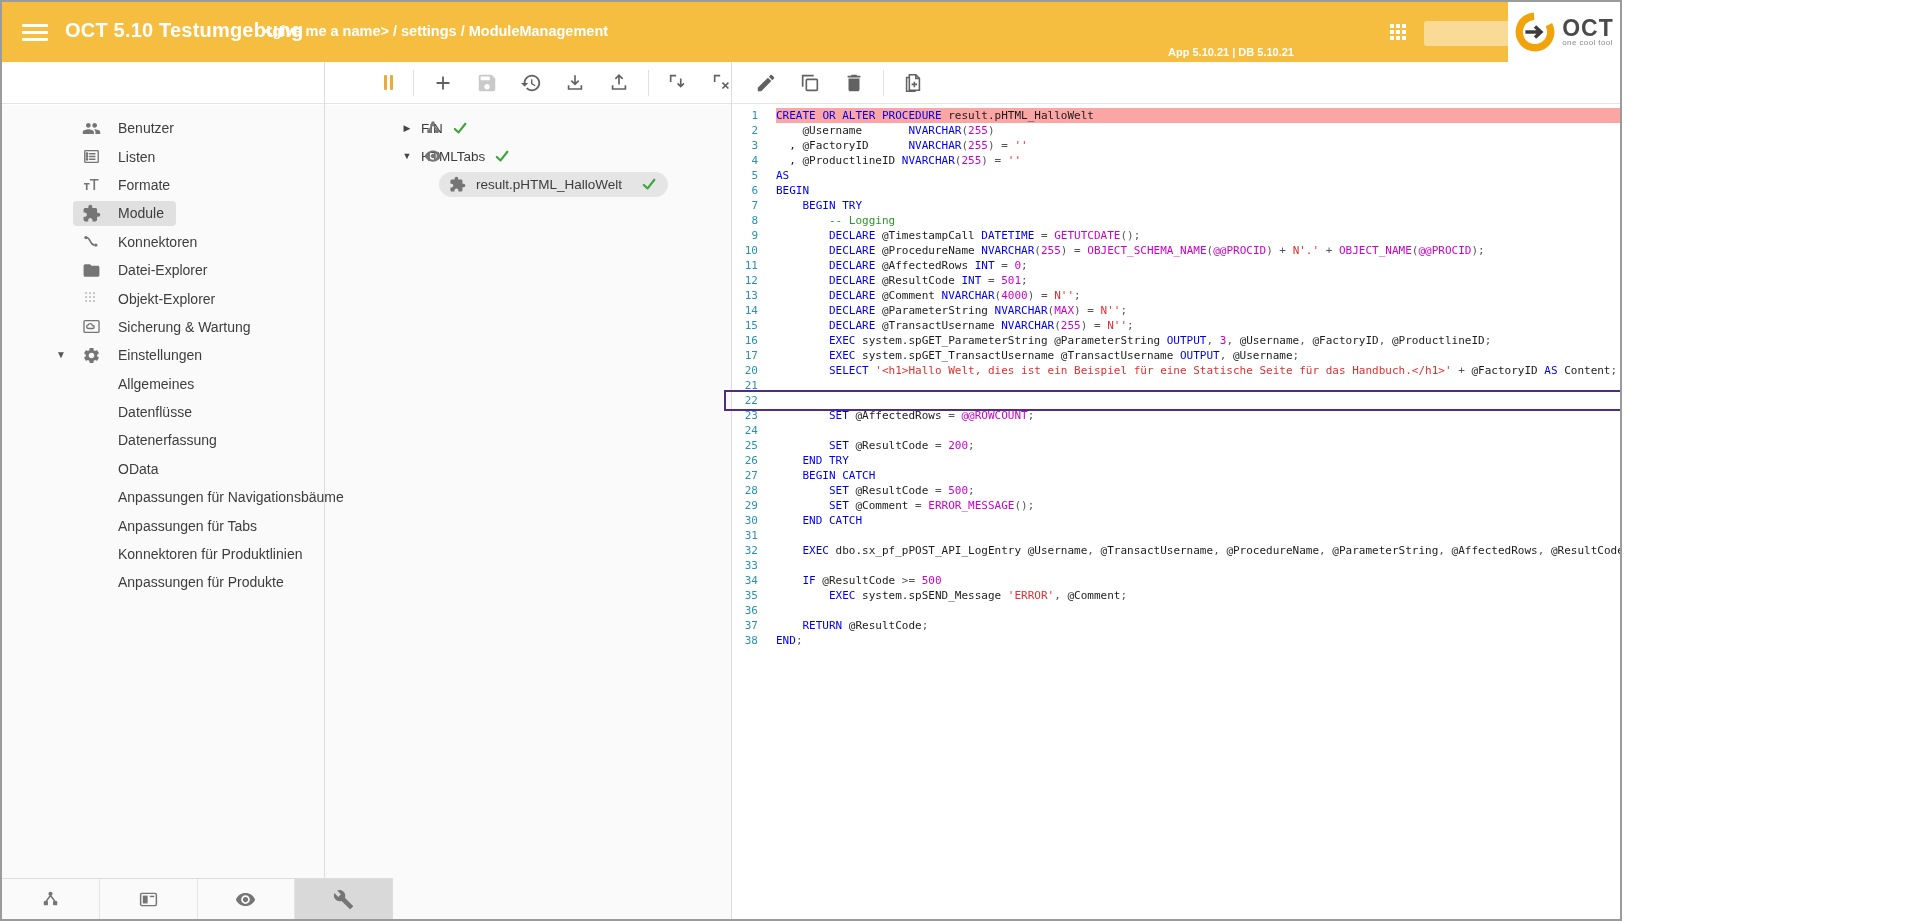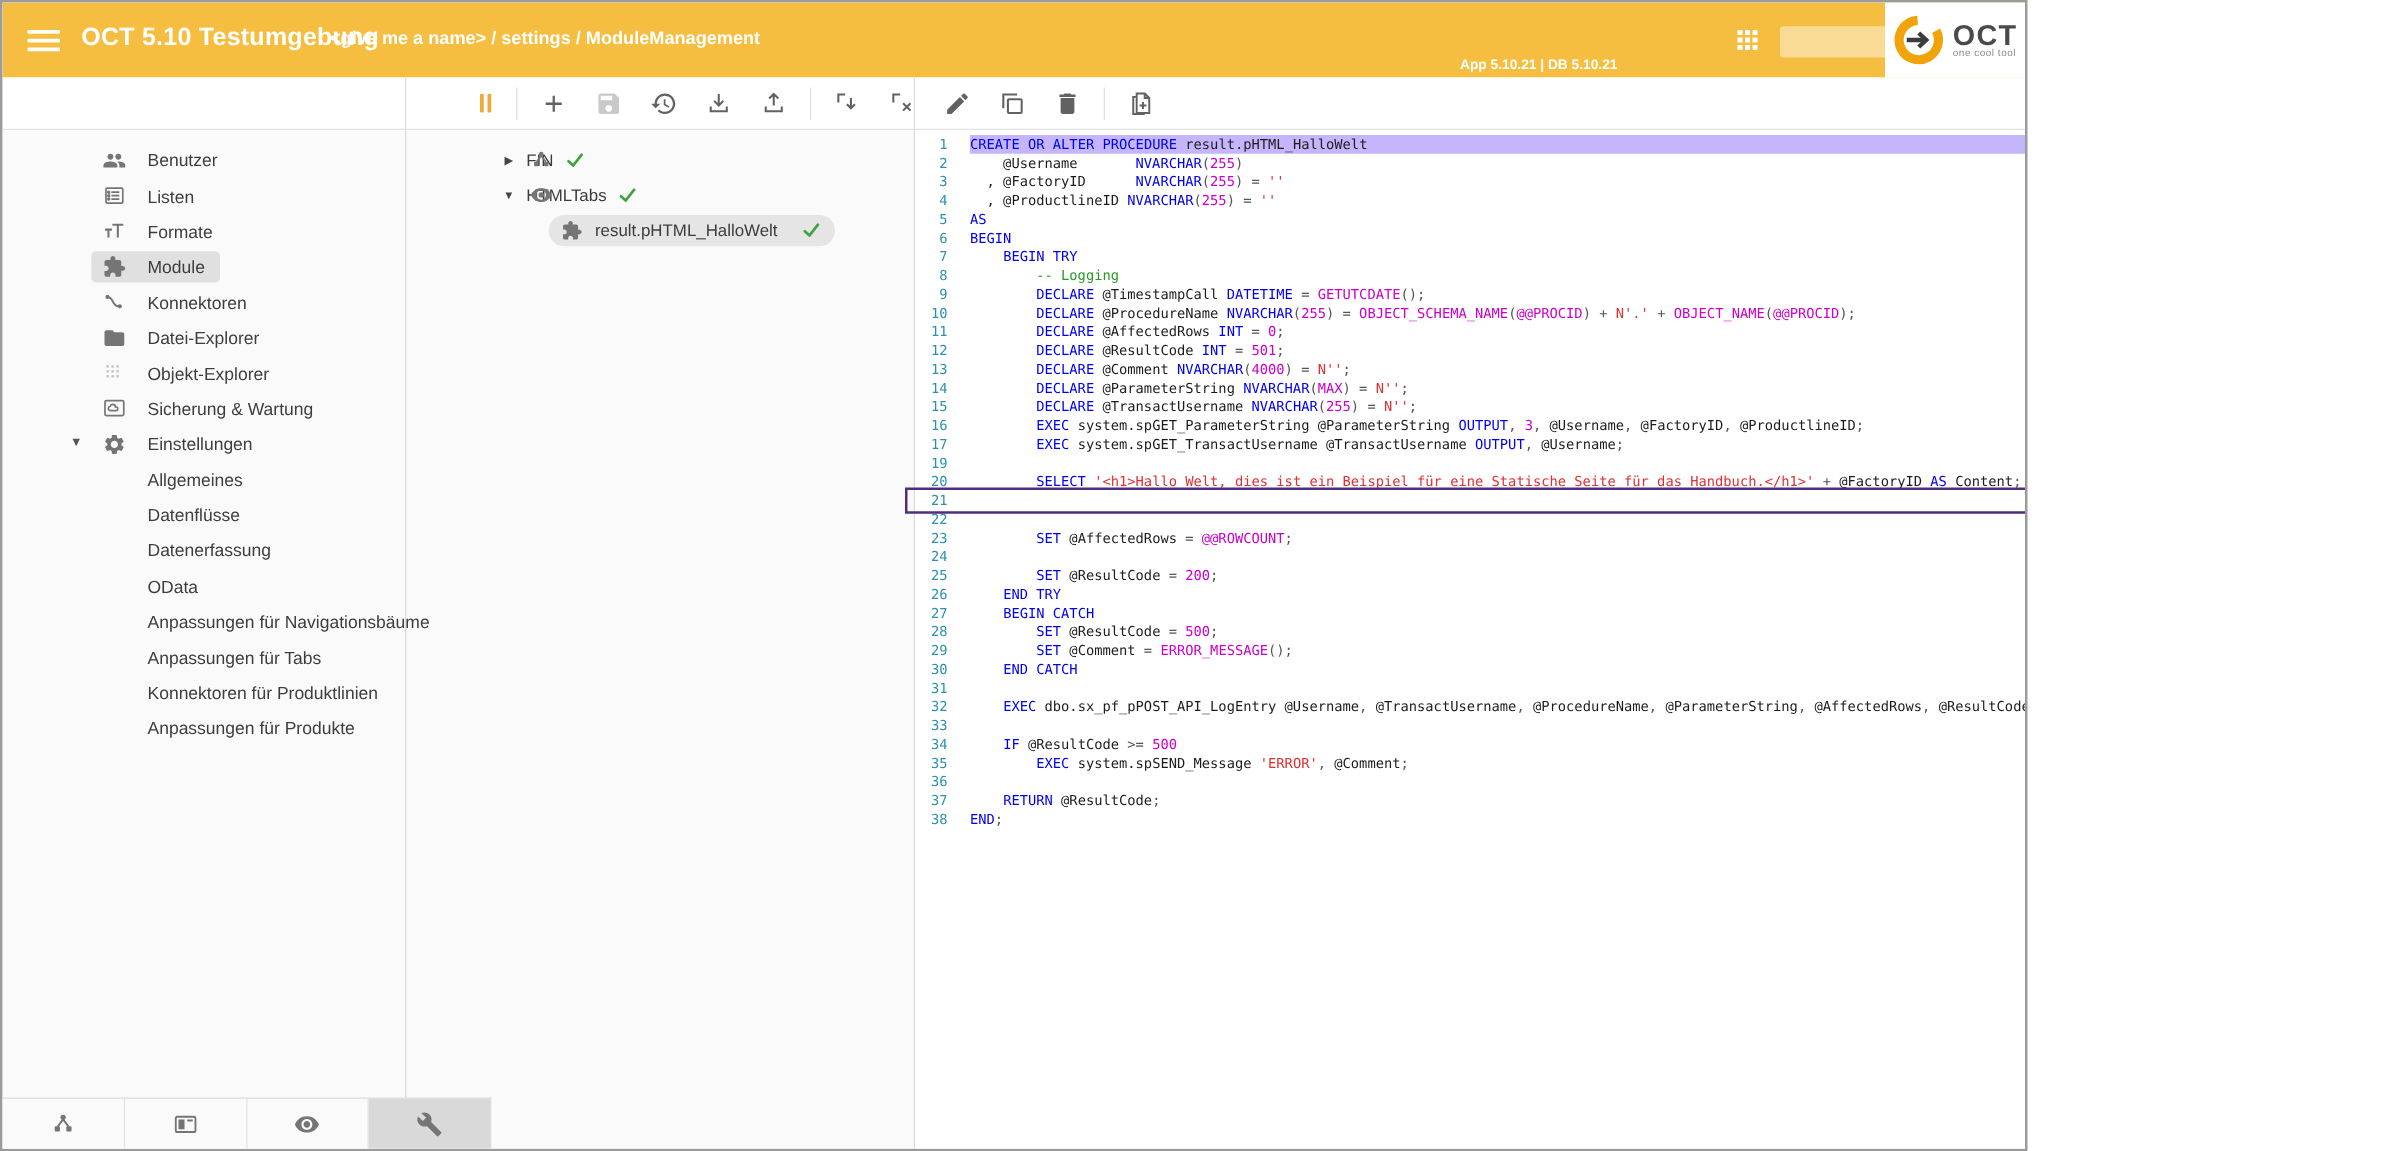--- a/index.html
+++ b/index.html
@@ -65,21 +65,21 @@
   .btab{flex:1;display:flex;align-items:center;justify-content:center;cursor:pointer;border-right:1px solid #e4e4e4;}
   .btab:last-child{border-right:none;}
   .btab svg{width:21px;height:21px;}
   .btab.selected{background:#d9d9d9;}
   
   .editor{position:absolute;left:730px;top:103px;right:0;bottom:0;background:#fff;padding-top:3px;}
   .crow{display:flex;height:15px;line-height:15px;font-family:"DejaVu Sans Mono",monospace;
     font-size:11px;white-space:pre;}
   .lnum{width:26px;text-align:right;color:#2B91AF;flex-shrink:0;user-select:none;}
   .ccode{margin-left:18px;flex:1;}
-  .crow.hl1 .ccode{background:#c4b5fd;}
+  .crow.hl1 .ccode{background:#fca5a5;}
   .sel-outline{position:absolute;left:-8px;top:285px;width:902px;height:21px;
     border:2px solid #4f2d7f;box-sizing:border-box;pointer-events:none;}
   .tk-k{color:#0000f0;} .tk-i{color:#1c1c1c;} .tk-m{color:#cb00cb;}
   .tk-s{color:#e03030;} .tk-c{color:#279a27;} .tk-o{color:#555;}
   
   .minimap{position:absolute;left:1787px;top:86px;width:126px;height:76px;overflow:hidden;
     font-family:"DejaVu Sans Mono",monospace;font-size:2.6px;line-height:1.95px;
     white-space:pre;letter-spacing:-.3px;background:#fff;cursor:pointer;}
 </style>
 </head>
@@ -436,21 +436,20 @@
       <div class="crow"><span class="lnum">8</span><span class="ccode"><span class="tk-i">        </span><span class="tk-c">-- Logging</span></span></div>
       <div class="crow"><span class="lnum">9</span><span class="ccode"><span class="tk-i">        </span><span class="tk-k">DECLARE</span><span class="tk-i"> @TimestampCall </span><span class="tk-k">DATETIME</span><span class="tk-o"> = </span><span class="tk-m">GETUTCDATE</span><span class="tk-o">();</span></span></div>
       <div class="crow"><span class="lnum">10</span><span class="ccode"><span class="tk-i">        </span><span class="tk-k">DECLARE</span><span class="tk-i"> @ProcedureName </span><span class="tk-k">NVARCHAR</span><span class="tk-o">(</span><span class="tk-m">255</span><span class="tk-o">) = </span><span class="tk-m">OBJECT_SCHEMA_NAME</span><span class="tk-o">(</span><span class="tk-m">@@PROCID</span><span class="tk-o">) + </span><span class="tk-s">N'.'</span><span class="tk-o"> + </span><span class="tk-m">OBJECT_NAME</span><span class="tk-o">(</span><span class="tk-m">@@PROCID</span><span class="tk-o">);</span></span></div>
       <div class="crow"><span class="lnum">11</span><span class="ccode"><span class="tk-i">        </span><span class="tk-k">DECLARE</span><span class="tk-i"> @AffectedRows </span><span class="tk-k">INT</span><span class="tk-o"> = </span><span class="tk-m">0</span><span class="tk-o">;</span></span></div>
       <div class="crow"><span class="lnum">12</span><span class="ccode"><span class="tk-i">        </span><span class="tk-k">DECLARE</span><span class="tk-i"> @ResultCode </span><span class="tk-k">INT</span><span class="tk-o"> = </span><span class="tk-m">501</span><span class="tk-o">;</span></span></div>
       <div class="crow"><span class="lnum">13</span><span class="ccode"><span class="tk-i">        </span><span class="tk-k">DECLARE</span><span class="tk-i"> @Comment </span><span class="tk-k">NVARCHAR</span><span class="tk-o">(</span><span class="tk-m">4000</span><span class="tk-o">) = </span><span class="tk-s">N''</span><span class="tk-o">;</span></span></div>
       <div class="crow"><span class="lnum">14</span><span class="ccode"><span class="tk-i">        </span><span class="tk-k">DECLARE</span><span class="tk-i"> @ParameterString </span><span class="tk-k">NVARCHAR</span><span class="tk-o">(</span><span class="tk-m">MAX</span><span class="tk-o">) = </span><span class="tk-s">N''</span><span class="tk-o">;</span></span></div>
       <div class="crow"><span class="lnum">15</span><span class="ccode"><span class="tk-i">        </span><span class="tk-k">DECLARE</span><span class="tk-i"> @TransactUsername </span><span class="tk-k">NVARCHAR</span><span class="tk-o">(</span><span class="tk-m">255</span><span class="tk-o">) = </span><span class="tk-s">N''</span><span class="tk-o">;</span></span></div>
       <div class="crow"><span class="lnum">16</span><span class="ccode"><span class="tk-i">        </span><span class="tk-k">EXEC</span><span class="tk-i"> system.spGET_ParameterString @ParameterString </span><span class="tk-k">OUTPUT</span><span class="tk-o">, </span><span class="tk-m">3</span><span class="tk-o">, </span><span class="tk-i">@Username</span><span class="tk-o">, </span><span class="tk-i">@FactoryID</span><span class="tk-o">, </span><span class="tk-i">@ProductlineID</span><span class="tk-o">;</span></span></div>
       <div class="crow"><span class="lnum">17</span><span class="ccode"><span class="tk-i">        </span><span class="tk-k">EXEC</span><span class="tk-i"> system.spGET_TransactUsername @TransactUsername </span><span class="tk-k">OUTPUT</span><span class="tk-o">, </span><span class="tk-i">@Username</span><span class="tk-o">;</span></span></div>
-      <div class="crow"><span class="lnum">19</span><span class="ccode"> </span></div>
       <div class="crow"><span class="lnum">20</span><span class="ccode"><span class="tk-i">        </span><span class="tk-k">SELECT</span><span class="tk-i"> </span><span class="tk-s">'&lt;h1&gt;Hallo Welt, dies ist ein Beispiel für eine Statische Seite für das Handbuch.&lt;/h1&gt;'</span><span class="tk-o"> + </span><span class="tk-i">@FactoryID </span><span class="tk-k">AS</span><span class="tk-i"> Content</span><span class="tk-o">;</span></span></div>
       <div class="crow"><span class="lnum">21</span><span class="ccode"> </span></div>
       <div class="crow"><span class="lnum">22</span><span class="ccode"> </span></div>
       <div class="crow"><span class="lnum">23</span><span class="ccode"><span class="tk-i">        </span><span class="tk-k">SET</span><span class="tk-i"> @AffectedRows</span><span class="tk-o"> = </span><span class="tk-m">@@ROWCOUNT</span><span class="tk-o">;</span></span></div>
       <div class="crow"><span class="lnum">24</span><span class="ccode"> </span></div>
       <div class="crow"><span class="lnum">25</span><span class="ccode"><span class="tk-i">        </span><span class="tk-k">SET</span><span class="tk-i"> @ResultCode</span><span class="tk-o"> = </span><span class="tk-m">200</span><span class="tk-o">;</span></span></div>
       <div class="crow"><span class="lnum">26</span><span class="ccode"><span class="tk-i">    </span><span class="tk-k">END TRY</span></span></div>
       <div class="crow"><span class="lnum">27</span><span class="ccode"><span class="tk-i">    </span><span class="tk-k">BEGIN CATCH</span></span></div>
       <div class="crow"><span class="lnum">28</span><span class="ccode"><span class="tk-i">        </span><span class="tk-k">SET</span><span class="tk-i"> @ResultCode</span><span class="tk-o"> = </span><span class="tk-m">500</span><span class="tk-o">;</span></span></div>
       <div class="crow"><span class="lnum">29</span><span class="ccode"><span class="tk-i">        </span><span class="tk-k">SET</span><span class="tk-i"> @Comment</span><span class="tk-o"> = </span><span class="tk-m">ERROR_MESSAGE</span><span class="tk-o">();</span></span></div>

